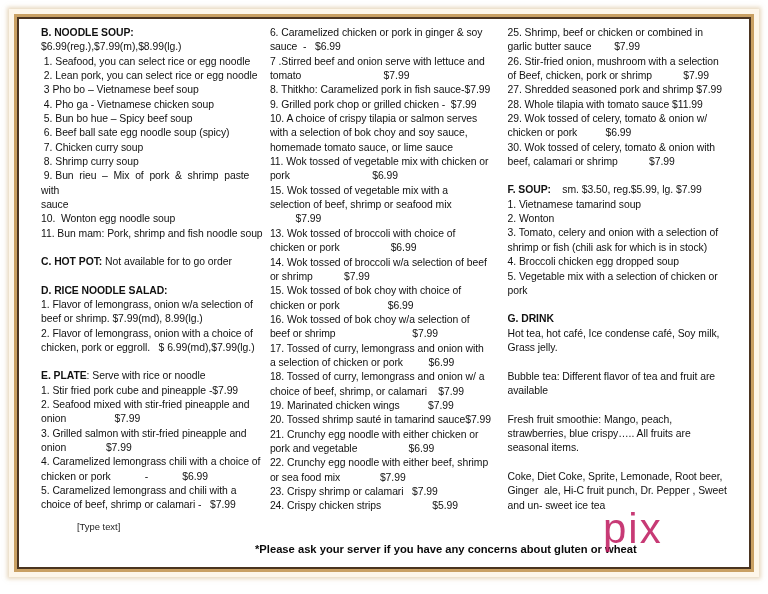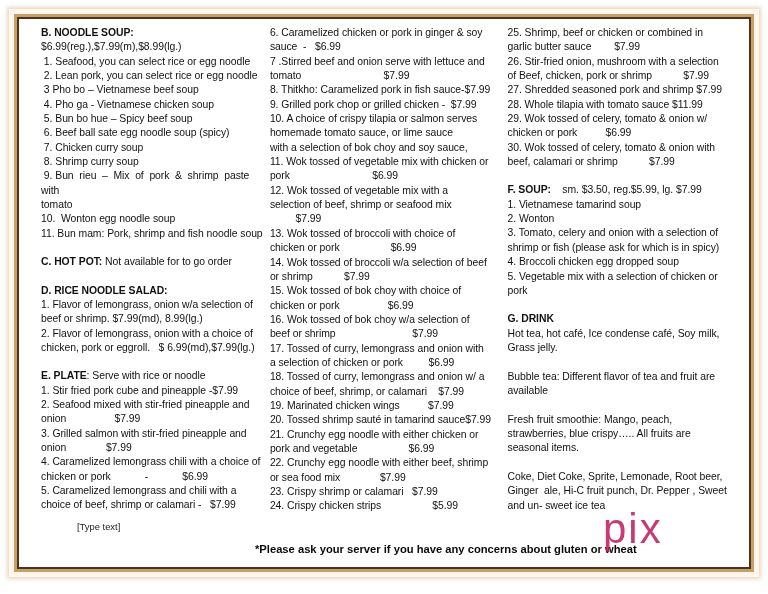--- a/index.html
+++ b/index.html
@@ -127,21 +127,21 @@
             <div class="ln">$6.99(reg.),$7.99(m),$8.99(lg.)</div>
             <div class="ln"> 1. Seafood, you can select rice or egg noodle</div>
             <div class="ln"> 2. Lean pork, you can select rice or egg noodle</div>
             <div class="ln"> 3 Pho bo – Vietnamese beef soup</div>
             <div class="ln"> 4. Pho ga - Vietnamese chicken soup</div>
             <div class="ln"> 5. Bun bo hue – Spicy beef soup</div>
             <div class="ln"> 6. Beef ball sate egg noodle soup (spicy)</div>
             <div class="ln"> 7. Chicken curry soup</div>
             <div class="ln"> 8. Shrimp curry soup</div>
             <div class="ln"> 9. Bun  rieu  –  Mix  of  pork  &amp;  shrimp  paste  with</div>
-            <div class="ln">tomato</div>
+            <div class="ln">sauce</div>
             <div class="ln">10.  Wonton egg noodle soup</div>
             <div class="ln">11. Bun mam: Pork, shrimp and fish noodle soup</div>
           </div>
           <div class="gap"></div>
           <div class="blk">
             <div class="ln"><span class="hdr">C. HOT POT:</span><span> Not available for to go order</span></div>
           </div>
           <div class="gap"></div>
           <div class="blk">
             <div class="ln"><span class="hdr">D. RICE NOODLE SALAD:</span></div>
@@ -166,25 +166,25 @@
         </div>
       <div class="col col-2">
           <div class="blk">
             <div class="ln">6. Caramelized chicken or pork in ginger &amp; soy</div>
             <div class="ln">sauce  -   $6.99</div>
             <div class="ln">7 .Stirred beef and onion serve with lettuce and</div>
             <div class="ln">tomato                             $7.99</div>
             <div class="ln">8. Thitkho: Caramelized pork in fish sauce-$7.99</div>
             <div class="ln">9. Grilled pork chop or grilled chicken -  $7.99</div>
             <div class="ln">10. A choice of crispy tilapia or salmon serves</div>
+            <div class="ln">with a selection of bok choy and soy sauce,</div>
             <div class="ln">homemade tomato sauce, or lime sauce</div>
-            <div class="ln">with a selection of bok choy and soy sauce,</div>
             <div class="ln">11. Wok tossed of vegetable mix with chicken or</div>
             <div class="ln">pork                             $6.99</div>
-            <div class="ln">12. Wok tossed of vegetable mix with a</div>
+            <div class="ln">15. Wok tossed of vegetable mix with a</div>
             <div class="ln">selection of beef, shrimp or seafood mix</div>
             <div class="ln">         $7.99</div>
             <div class="ln">13. Wok tossed of broccoli with choice of</div>
             <div class="ln">chicken or pork                  $6.99</div>
             <div class="ln">14. Wok tossed of broccoli w/a selection of beef</div>
             <div class="ln">or shrimp           $7.99</div>
             <div class="ln">15. Wok tossed of bok choy with choice of</div>
             <div class="ln">chicken or pork                 $6.99</div>
             <div class="ln">16. Wok tossed of bok choy w/a selection of</div>
             <div class="ln">beef or shrimp                           $7.99</div>
@@ -214,21 +214,21 @@
             <div class="ln">chicken or pork          $6.99</div>
             <div class="ln">30. Wok tossed of celery, tomato &amp; onion with</div>
             <div class="ln">beef, calamari or shrimp           $7.99</div>
           </div>
           <div class="gap"></div>
           <div class="blk">
             <div class="ln"><span class="hdr">F. SOUP:</span><span>    sm. $3.50, reg.$5.99, lg. $7.99</span></div>
             <div class="ln">1. Vietnamese tamarind soup</div>
             <div class="ln">2. Wonton</div>
             <div class="ln">3. Tomato, celery and onion with a selection of</div>
-            <div class="ln">shrimp or fish (please ask for which is in spicy)</div>
+            <div class="ln">shrimp or fish (chili ask for which is in stock)</div>
             <div class="ln">4. Broccoli chicken egg dropped soup</div>
             <div class="ln">5. Vegetable mix with a selection of chicken or</div>
             <div class="ln">pork</div>
           </div>
           <div class="gap"></div>
           <div class="blk">
             <div class="ln"><span class="hdr">G. DRINK</span></div>
             <div class="ln">Hot tea, hot café, Ice condense café, Soy milk,</div>
             <div class="ln">Grass jelly.</div>
             <div class="ln">&nbsp;</div>

